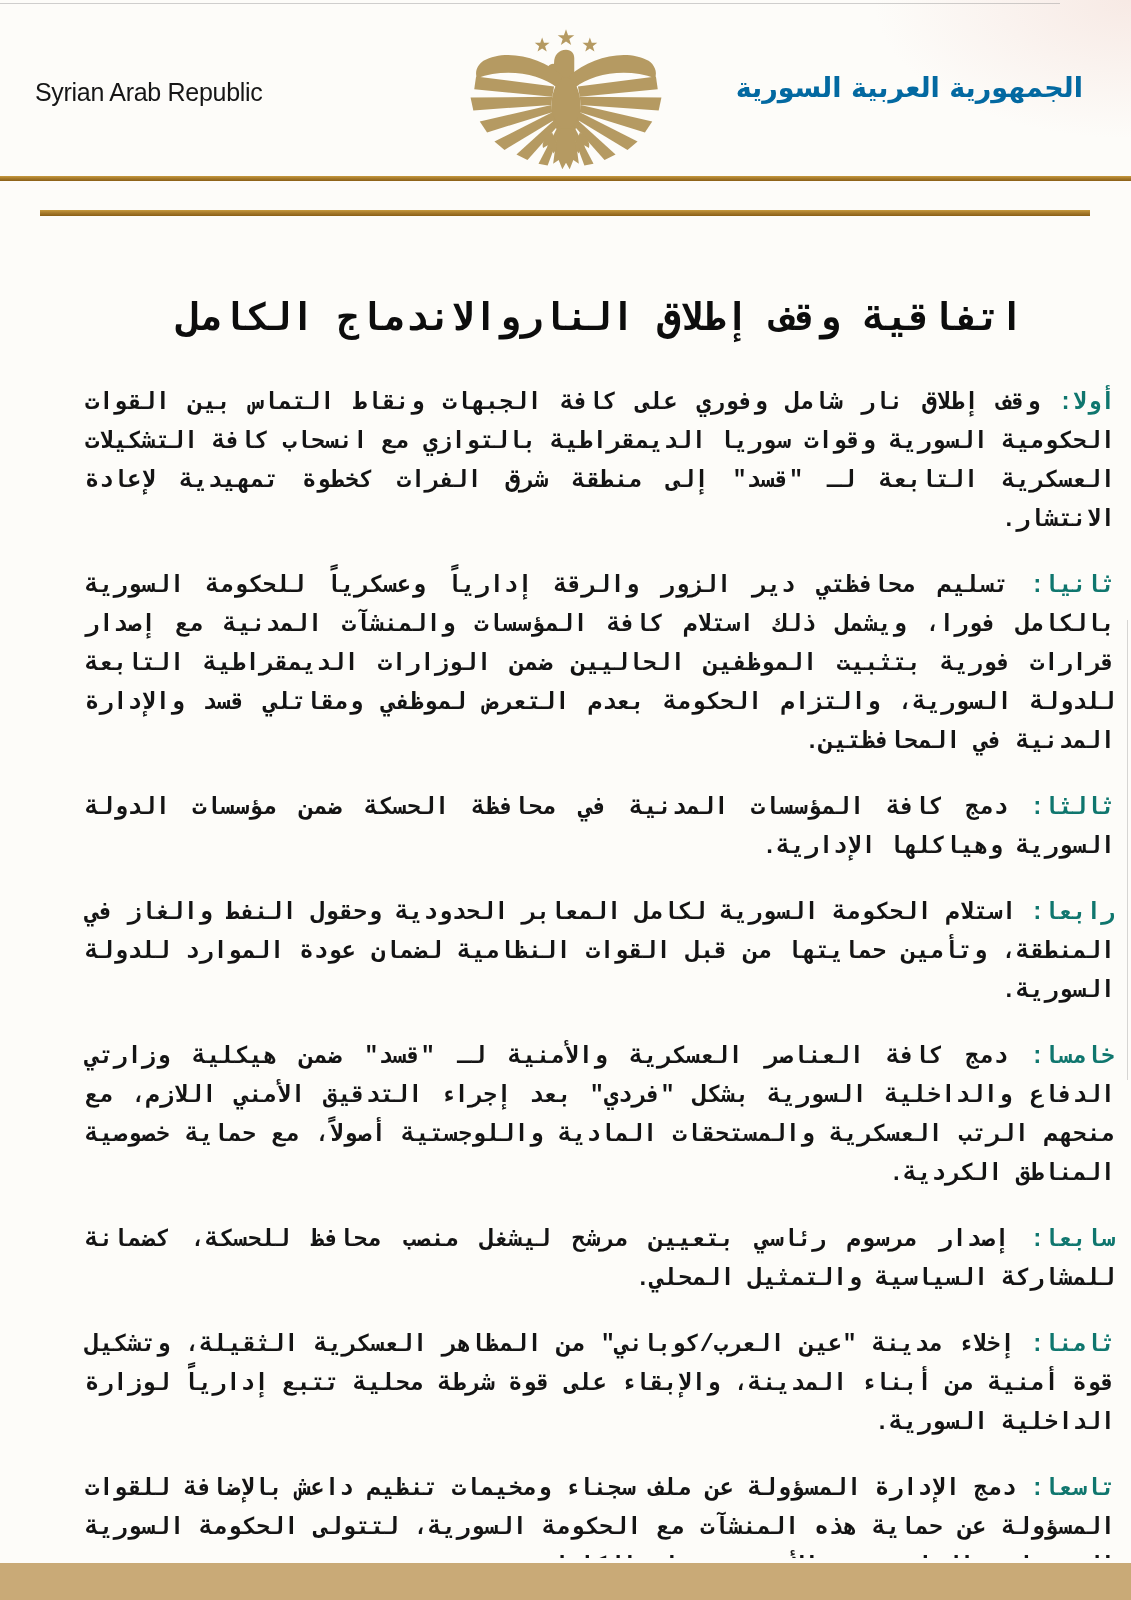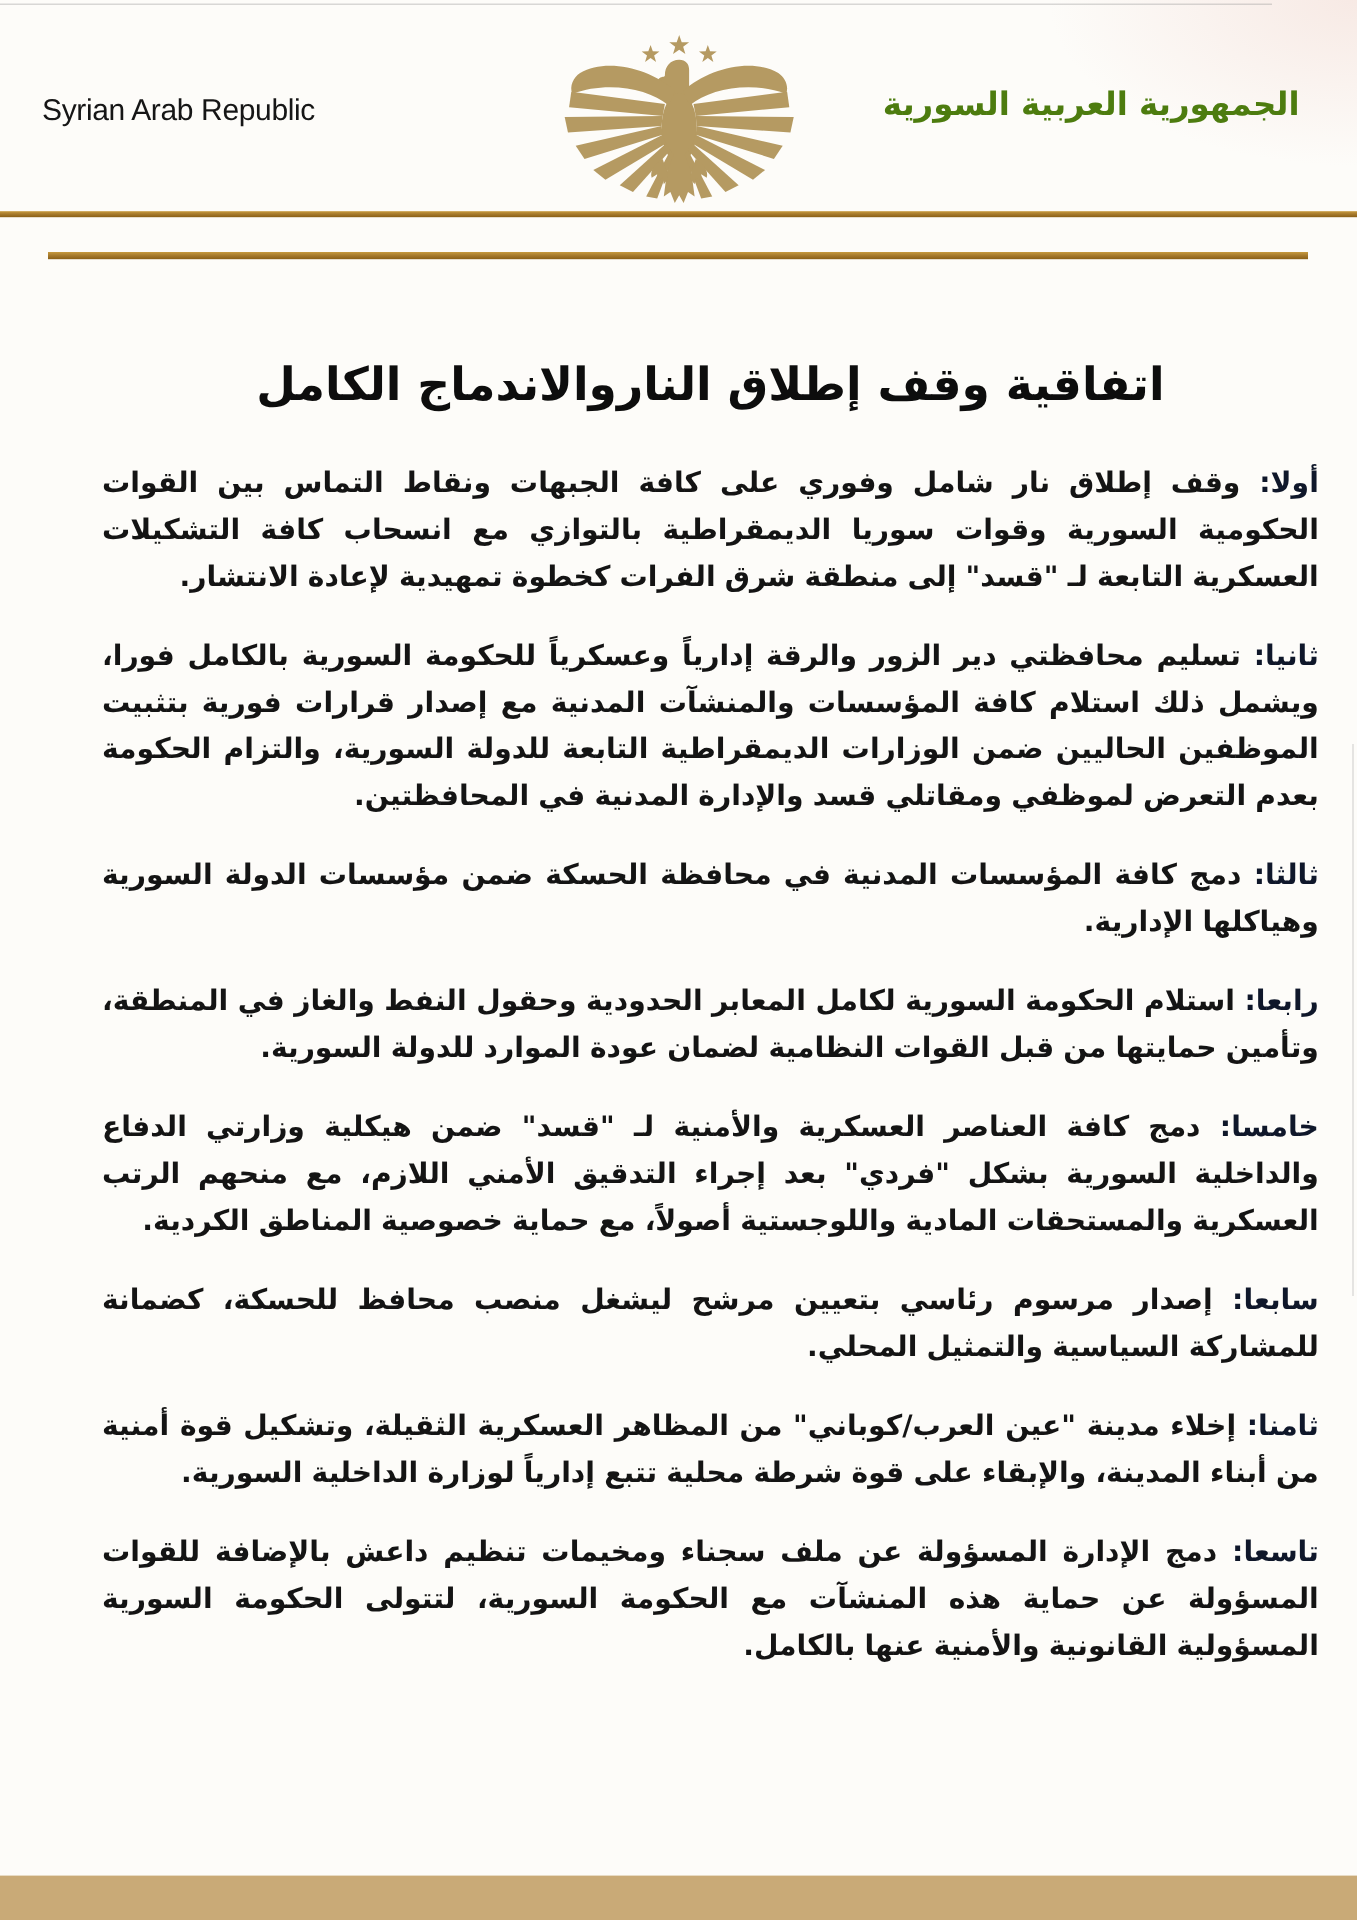--- a/index.html
+++ b/index.html
@@ -21,46 +21,46 @@
 
   
   .header { position:relative; height:176px;border-radius:29px; }
   .header-title-en {
     position:absolute; left:35px; top:78px;
     font-family:"Liberation Sans", sans-serif;
     font-size:25px; letter-spacing:-0.3px; color:#161616; white-space:nowrap;
   }
   .header-title-ar {
     position:absolute; right:48px; top:72px; direction:rtl;
-    font-size:27px; font-weight:bold; color:#4d7c0f; white-space:nowrap;
+    font-size:27px; font-weight:bold; color:#0369a1; white-space:nowrap;
   }
   .emblem { position:absolute; left:50%; top:26px; margin-left:-101px; width:202px; height:156px; }
 
   
   .rule { position:absolute; background:linear-gradient(180deg,#c79a3e 0%,#a87c2e 45%,#8a5f16 100%); }
   .rule-top { top:176px; left:0; width:1131px; height:5px; }
   .rule-second { top:210px; left:40px; width:1050px; height:6px; }
 
   
   .doc-main {
     position:absolute; top:296px; left:0; right:0;
-    padding:0 32px 0 85px;
+    padding:0 16px 0 85px;
     direction:rtl;
-    max-height:1262px; overflow:hidden;
+    max-height:1262px; overflow:hidden;font-family:Liberation Mono, monospace;
   }
   .doc-title {
     margin:0 0 38px 0; text-align:center;
     font-size:38px; font-weight:bold; line-height:1.28; color:#0d0d0d;
   }
   .clause {
     margin:0 0 27px 0;
     font-size:23.5px; font-weight:bold; line-height:39px;
     text-align:justify; word-spacing:-0.5px; color:#141414;
   }
-  .clause-lead { font-weight:bold; color:#0f172a;margin-top:30px; }
+  .clause-lead { font-weight:bold; color:#0f766e;margin-top:30px; }
 
   
   .footer-band { position:absolute; bottom:0; left:0; width:1131px; height:37px; background:#c9aa77; z-index:5; }
 </style>
 </head>
 <body>
 
 <div class="page">
 
   <div class="scan-line-top"></div>

